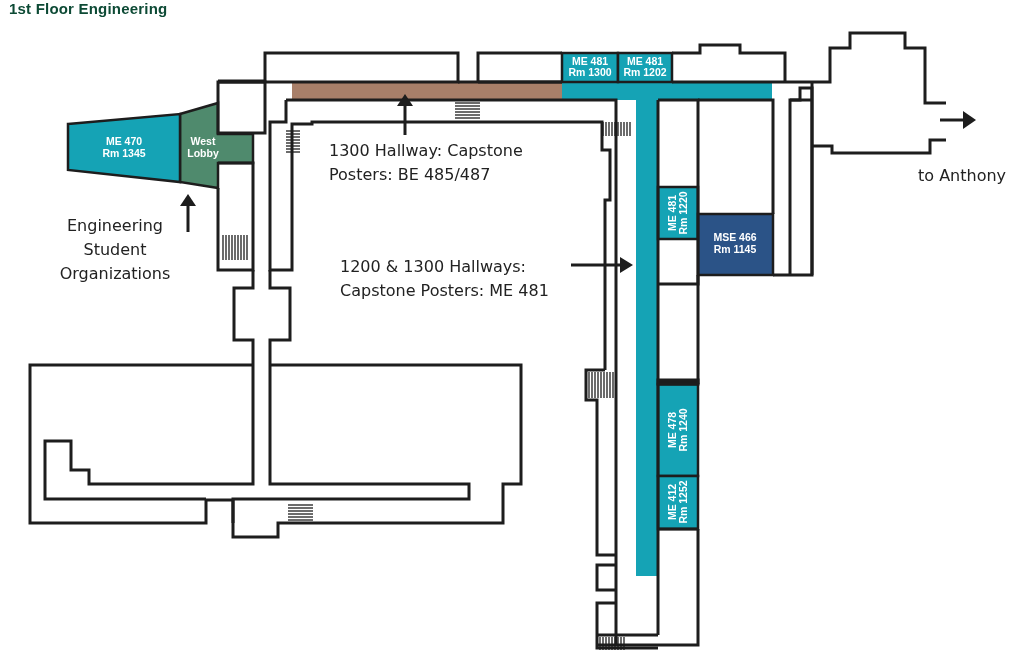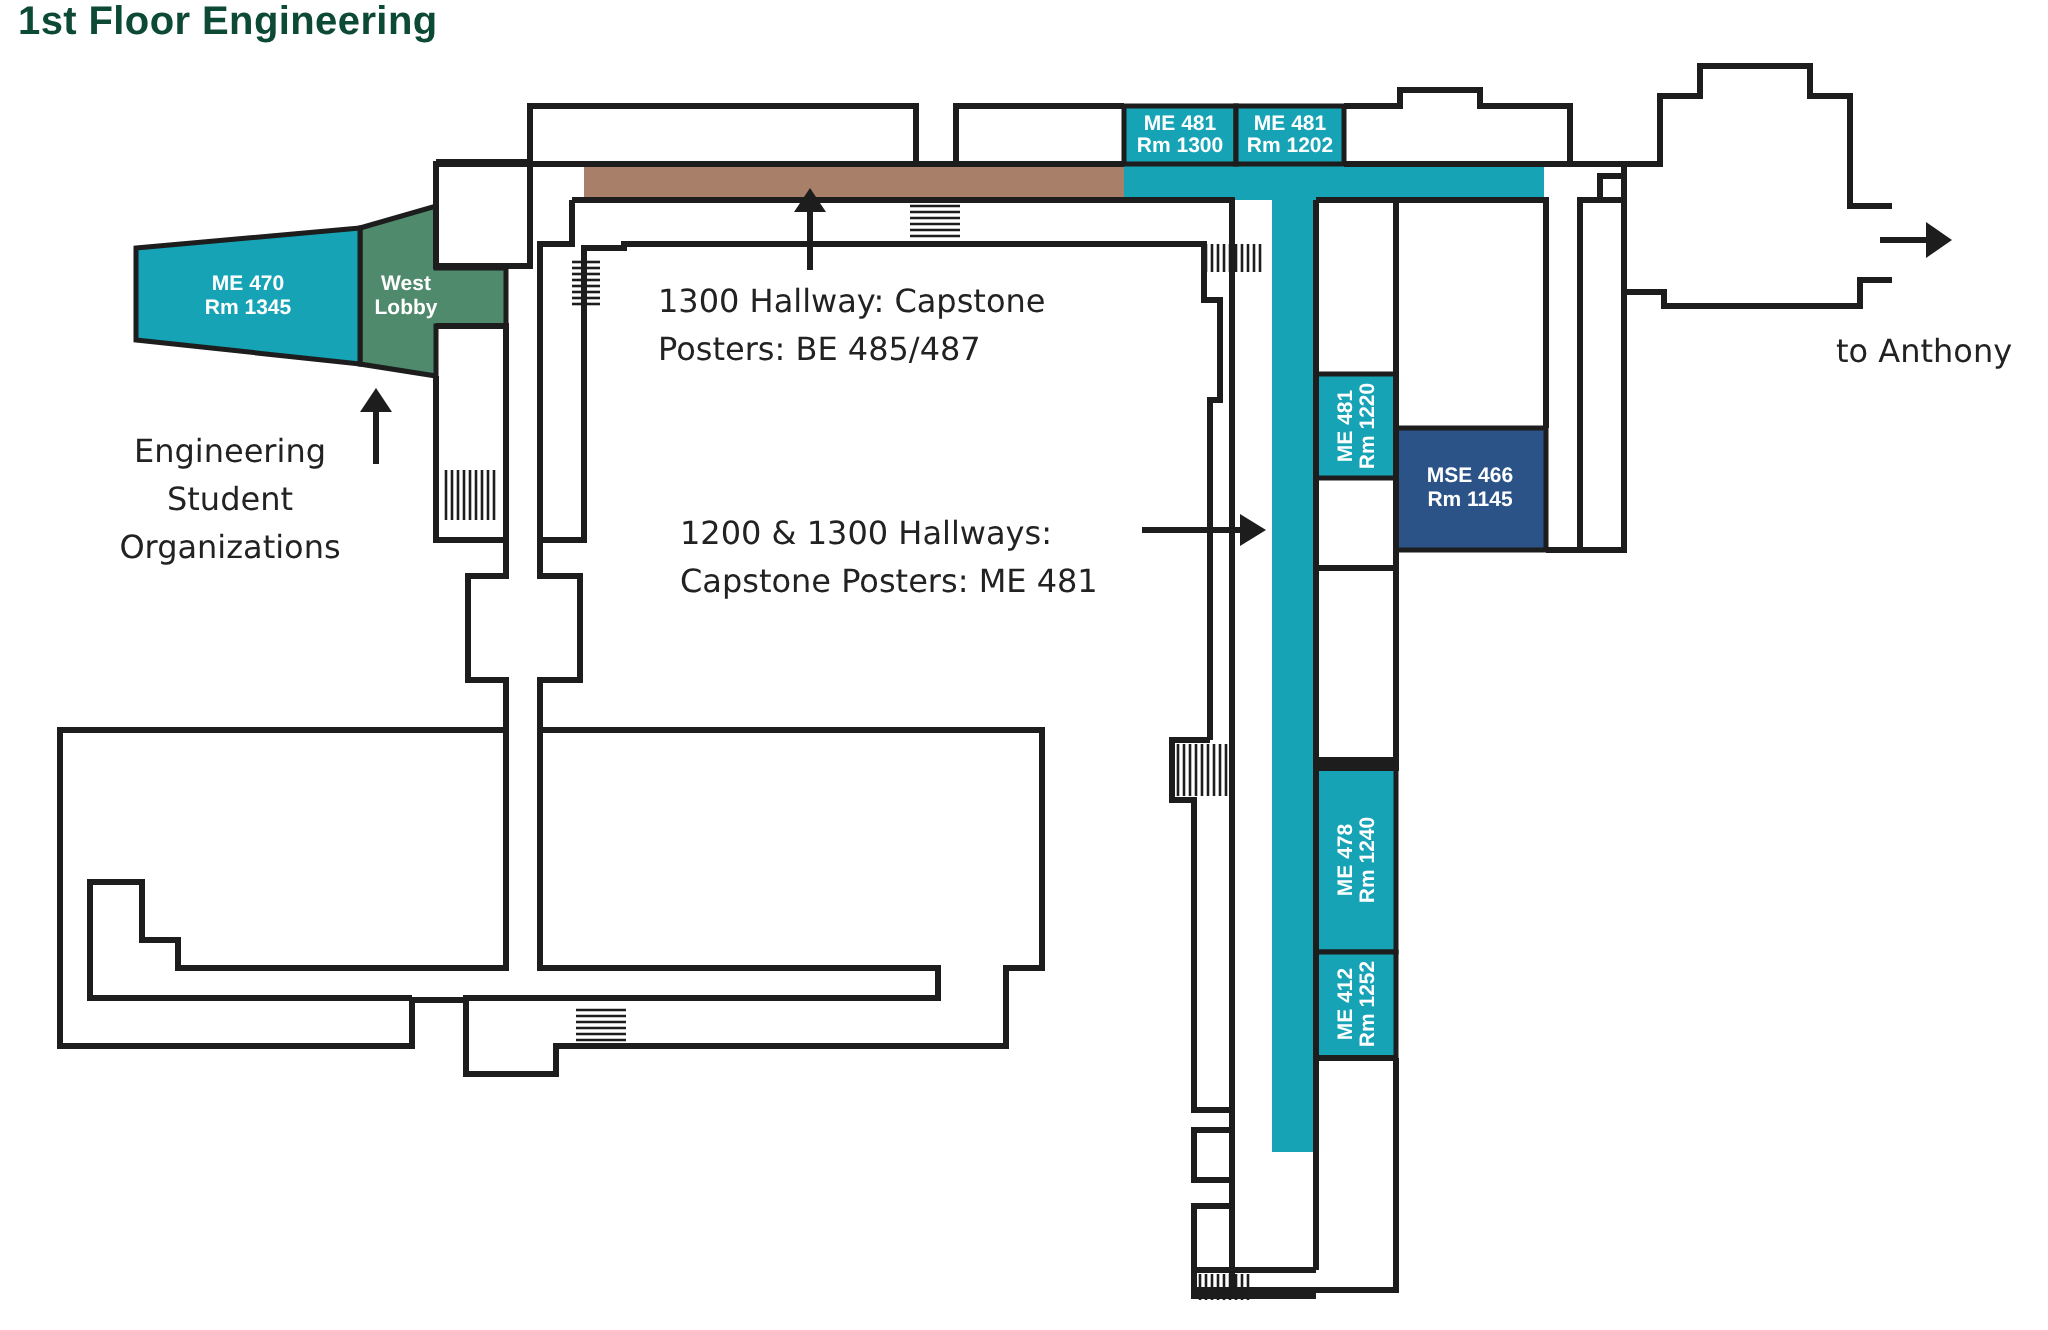--- a/index.html
+++ b/index.html
@@ -1,17 +1,17 @@
 <!DOCTYPE html>
 <html><head>
 <meta charset="utf-8">
 <style>
   html, body { margin: 0; padding: 0; background: #ffffff; }
   body { width: 1024px; height: 665px; position: relative; overflow: hidden; font-family: "Liberation Sans", "DejaVu Sans", sans-serif; }
-  .title { position: absolute; left: 9px; top: 0px; font-size: 20px; font-weight: bold; color: #0d4a35; letter-spacing: 0.2px; white-space: nowrap; }
+  .title { position: absolute; left: 9px; top: 0px; font-size: 15px; font-weight: bold; color: #0d4a35; letter-spacing: 0.2px; white-space: nowrap; }
   svg.map { position: absolute; left: 0; top: 0; }
   .wall { fill: none; stroke: #1d1d1d; stroke-width: 3; stroke-linejoin: miter; }
   .roomfill { stroke: #1d1d1d; stroke-width: 2.5; }
   .rlabel { font-family: "Liberation Sans", "DejaVu Sans", sans-serif; font-weight: bold; fill: #ffffff; font-size: 10.5px; text-anchor: middle; }
   .anno { font-family: "DejaVu Sans", "Liberation Sans", sans-serif; fill: #222222; font-size: 16px; }
   .stairs line { stroke: #1d1d1d; stroke-width: 1.3; }
   .arrow-line { stroke: #1d1d1d; stroke-width: 3; }
   .arrow-head { fill: #1d1d1d; }
 </style>
 </head>

